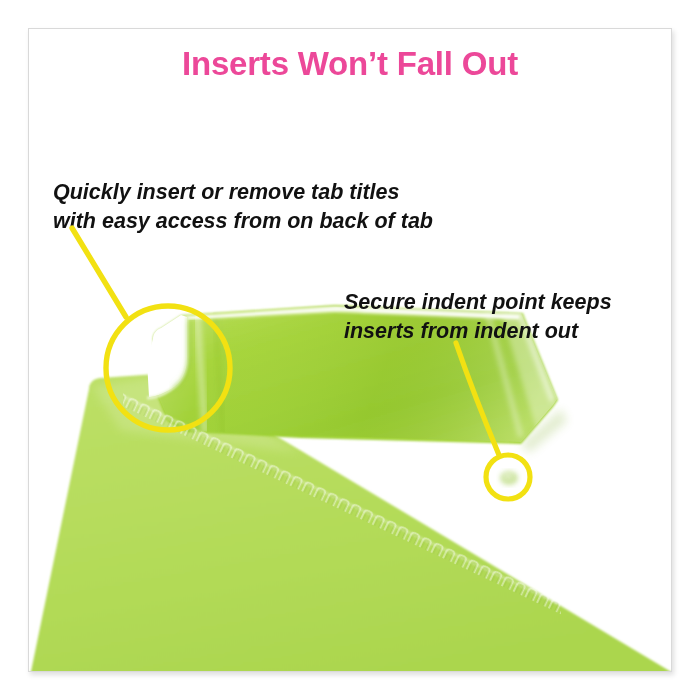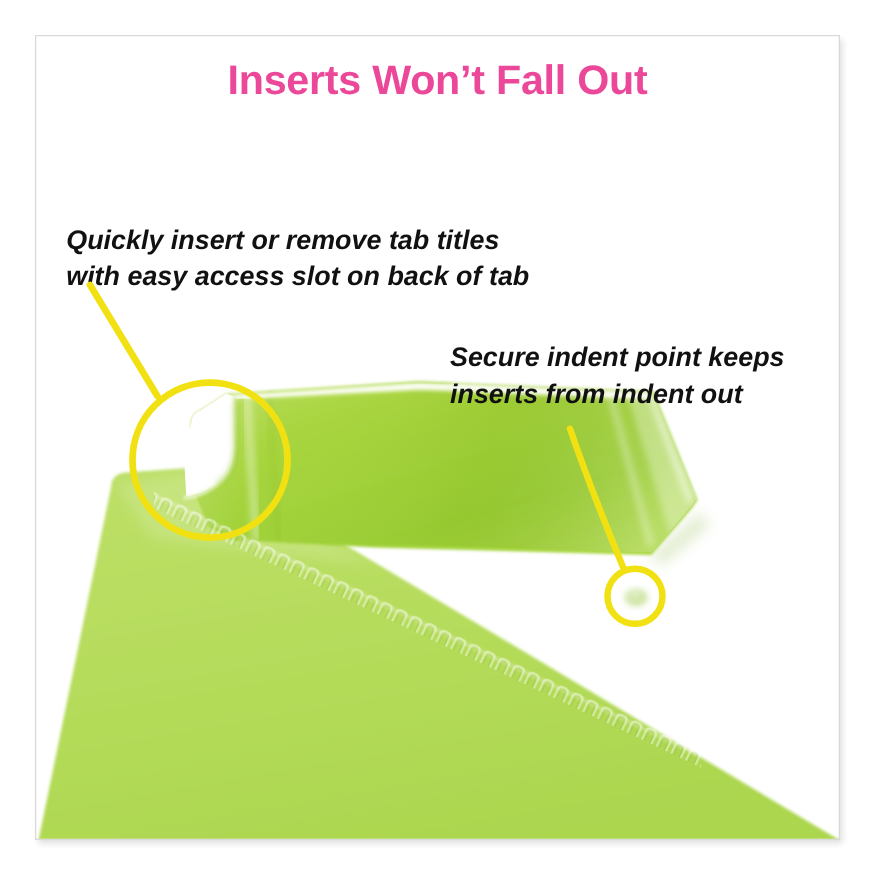--- a/index.html
+++ b/index.html
@@ -51,21 +51,21 @@
   .caption {
     position: absolute;
     color: #111111;
     font-style: italic;
     font-weight: bold;
     font-size: 21.5px;
     line-height: 29px;
     white-space: nowrap;
   }
   #caption-left  { left: 53px; top: 162px; margin-top: 16px; }
-  #caption-right { left: 344px; top: 272px; margin-left: 16px; }
+  #caption-right { left: 344px; top: 288px; }
   .caption .line { display: block; }
 
   
   #artwork {
     position: absolute;
     left: -28px;
     top: -28px;
     width: 700px;
     height: 700px;
   }
@@ -229,21 +229,21 @@
       </g>
 
       <path d="M520,443 L560,408 L566,420 L528,452 Z" fill="#7fae2c" opacity="0.22" filter="url(#softEdge3)"></path>
     </svg>
   </div>
 
   <div id="headline">Inserts Won’t Fall Out</div>
 
   <div class="caption" id="caption-left">
     <span class="line">Quickly insert or remove tab titles</span>
-    <span class="line">with easy access slot on back of tab</span>
+    <span class="line">with easy access from on back of tab</span>
   </div>
 
   <div class="caption" id="caption-right">
     <span class="line">Secure indent point keeps</span>
     <span class="line">inserts from indent out</span>
   </div>
 
   <svg id="callouts" viewBox="0 0 700 700" xmlns="http://www.w3.org/2000/svg">
 
     <g>

